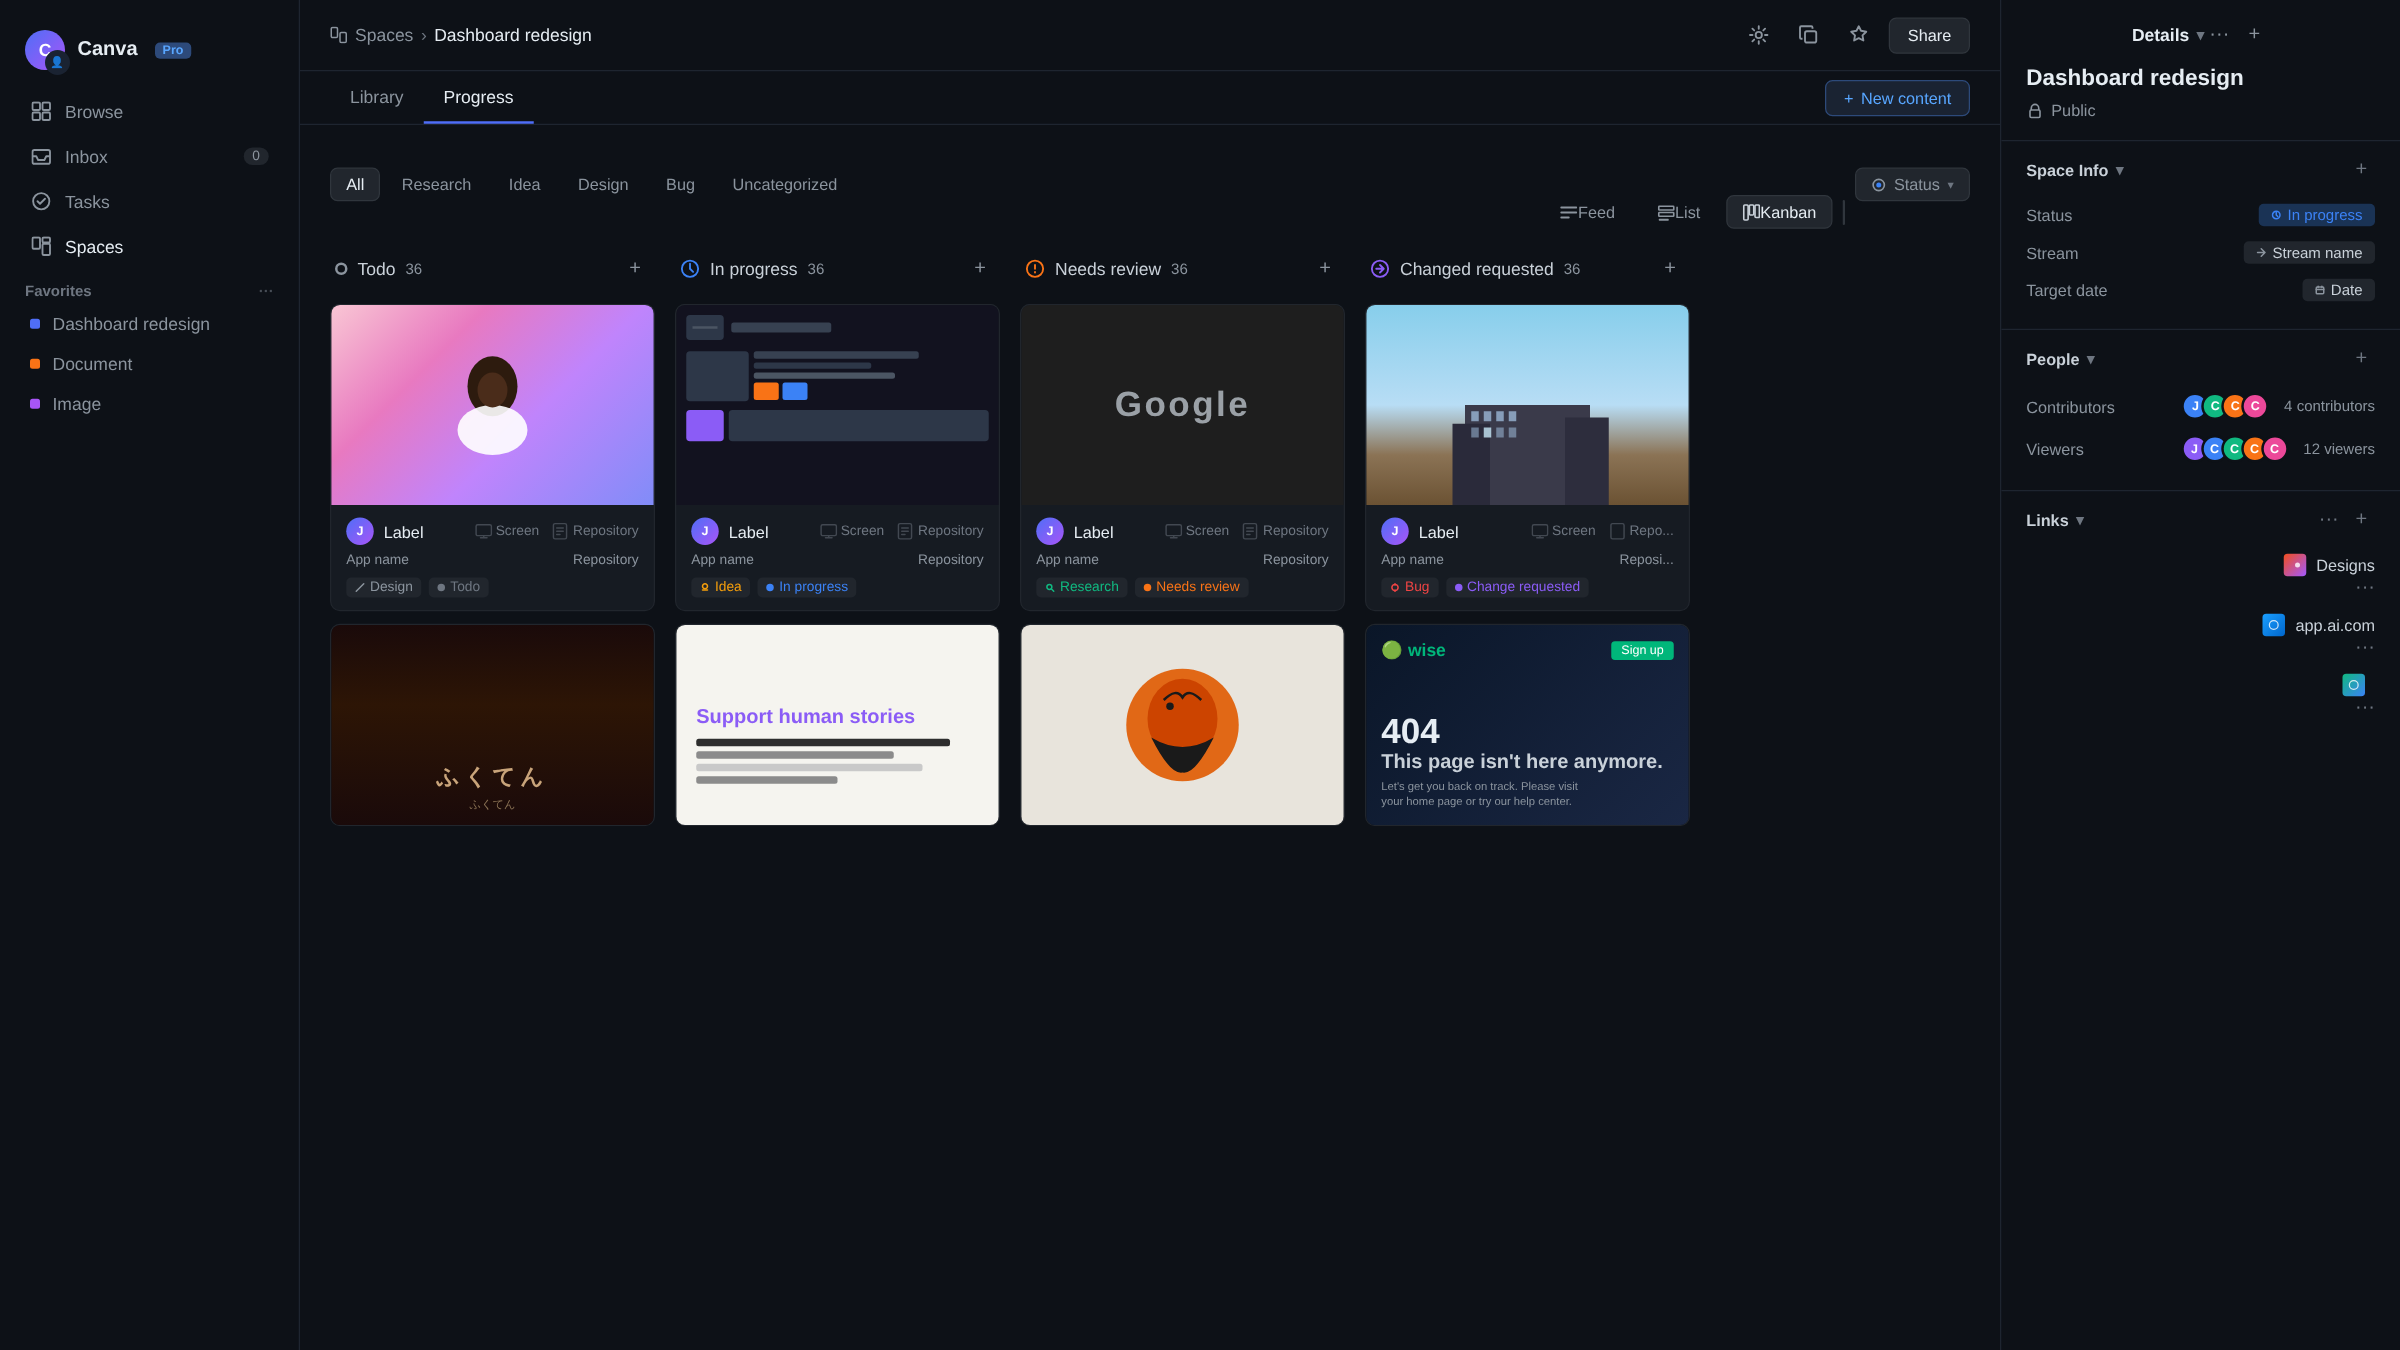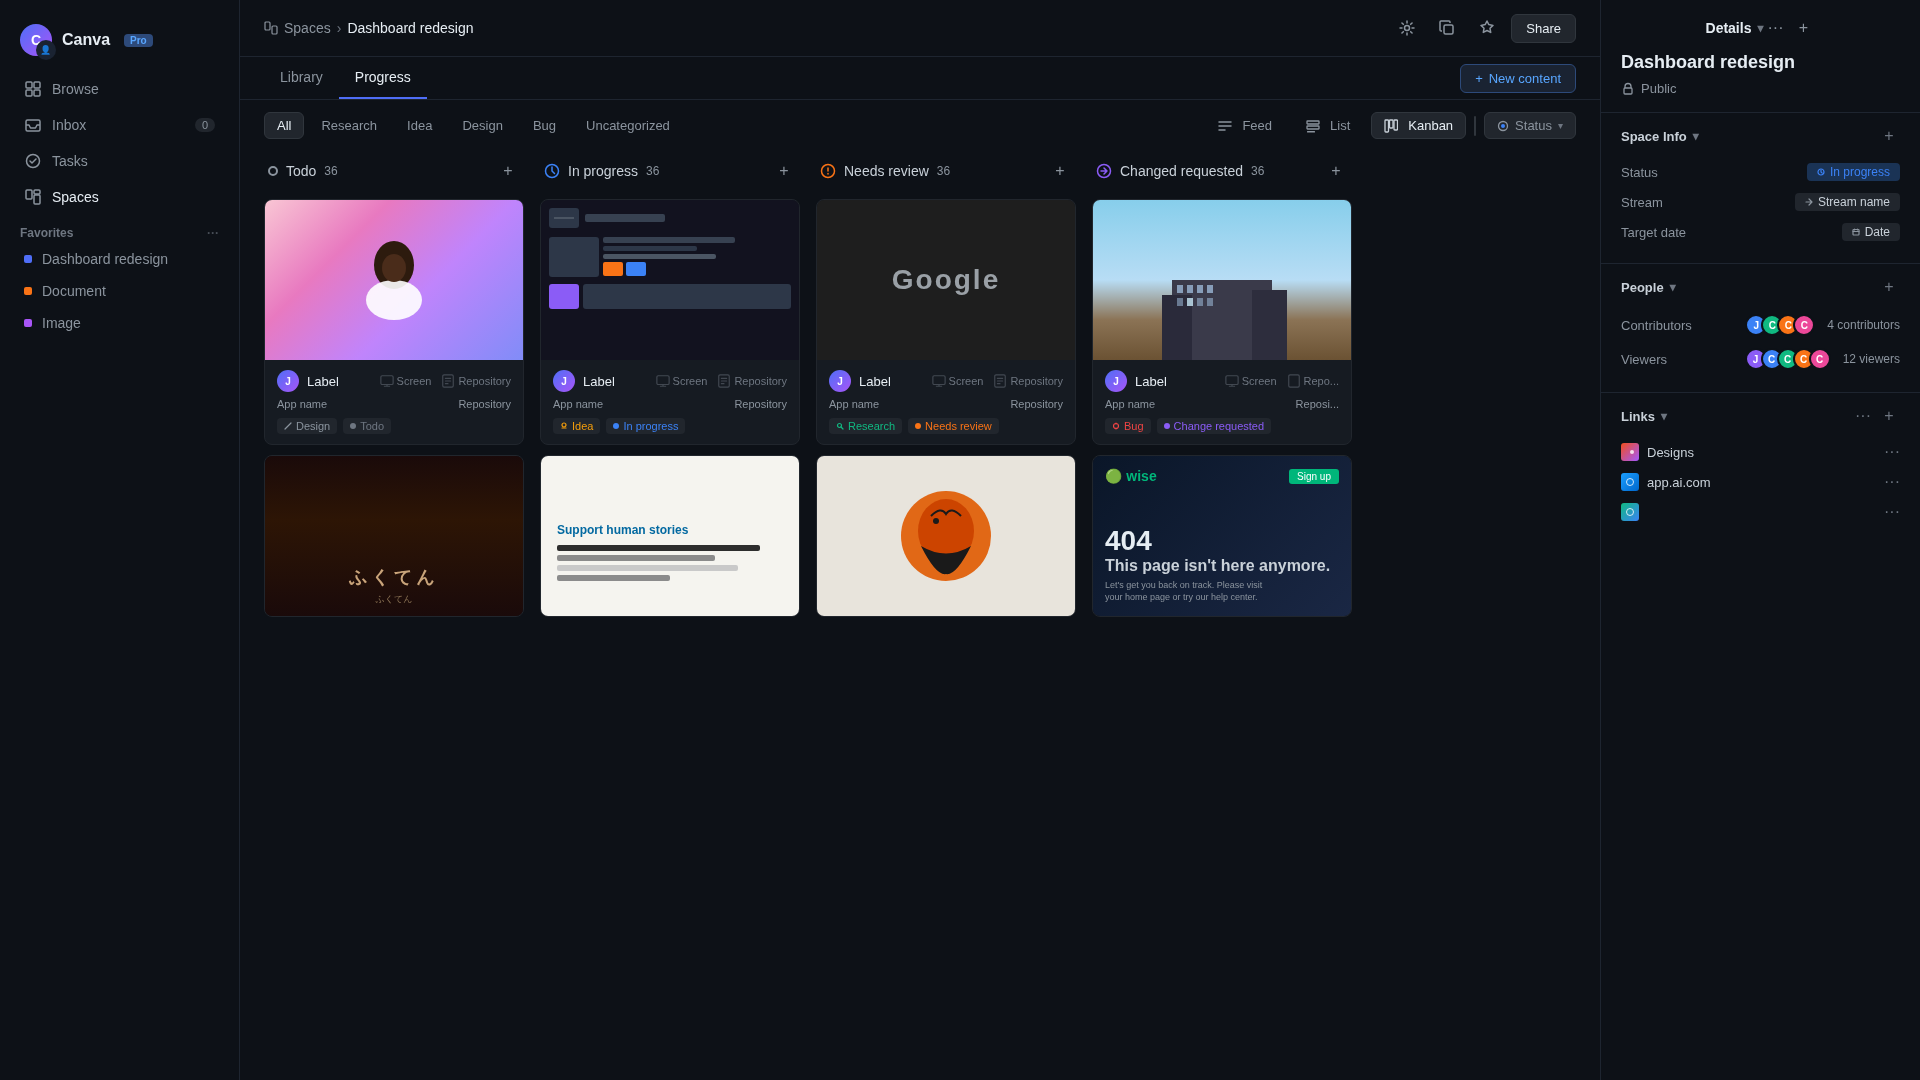--- a/index.html
+++ b/index.html
@@ -247,27 +247,28 @@
     }
     .filter-tag.active { background: #21262d; color: #e6edf3; border-color: #30363d; }
     .view-controls {
       display: flex;
       align-items: center;
       gap: 8px;
     }
     .view-btn {
       display: flex;
       align-items: center;
-      gap: 10px;
+      gap: 0;
       padding: 5px 12px;
       border-radius: 6px;
       font-size: 13px;
       color: #8b949e;
       cursor: pointer;
       border: 1px solid transparent;
+      margin-top: 44px;
     }
     .view-btn.active { background: #21262d; color: #e6edf3; border-color: #30363d; }
     .status-btn {
       display: flex;
       align-items: center;
       gap: 6px;
       padding: 5px 12px;
       border-radius: 6px;
       font-size: 13px;
       color: #8b949e;
@@ -650,20 +651,21 @@
       font-size: 13px;
       font-weight: 600;
       color: #c9d1d9;
       cursor: pointer;
     }
     .link-item {
       display: flex;
       align-items: flex-end;
       justify-content: space-between;
       padding: 6px 0;
+      flex-direction: column;
     }
     .link-left {
       display: flex;
       align-items: center;
       gap: 8px;
     }
     .link-favicon {
       width: 18px;
       height: 18px;
       border-radius: 3px;
@@ -762,23 +764,23 @@
     .support-card-img {
       width: 100%;
       height: 160px;
       background: #f5f4ef;
       padding: 16px;
       display: flex;
       flex-direction: column;
       justify-content: center;
     }
     .support-title {
-      font-size: 12px;
+      font-size: 16px;
       font-weight: 600;
-      color: #0369a1;
+      color: #8b5cf6;
       margin-bottom: 8px;
       margin-top: 36px;
     }
     .support-bar { height: 6px; border-radius: 2px; margin-bottom: 4px; }
     .support-bar.dark { background: #2d2d2d; }
     .support-bar.med { background: #8b8b8b; }
     .support-bar.light { background: #c9c9c9; }
     .support-bar.w90 { width: 90%; }
     .support-bar.w70 { width: 70%; }
     .support-bar.w80 { width: 80%; }

